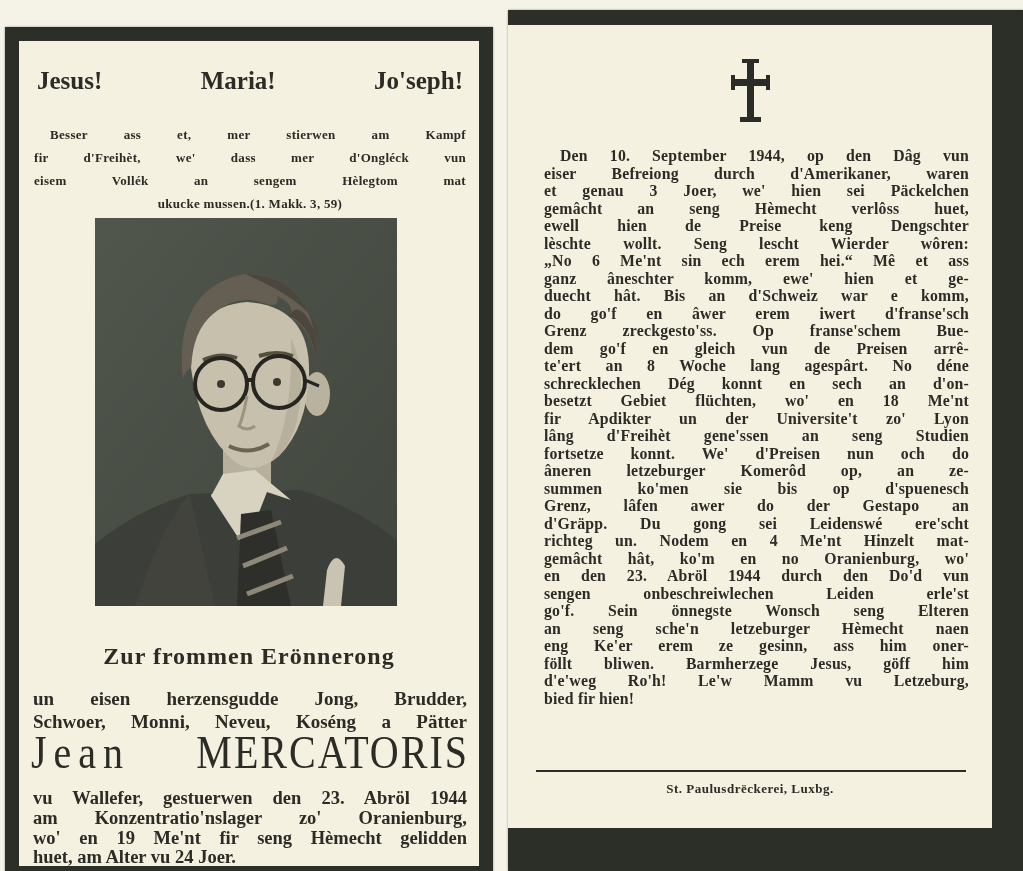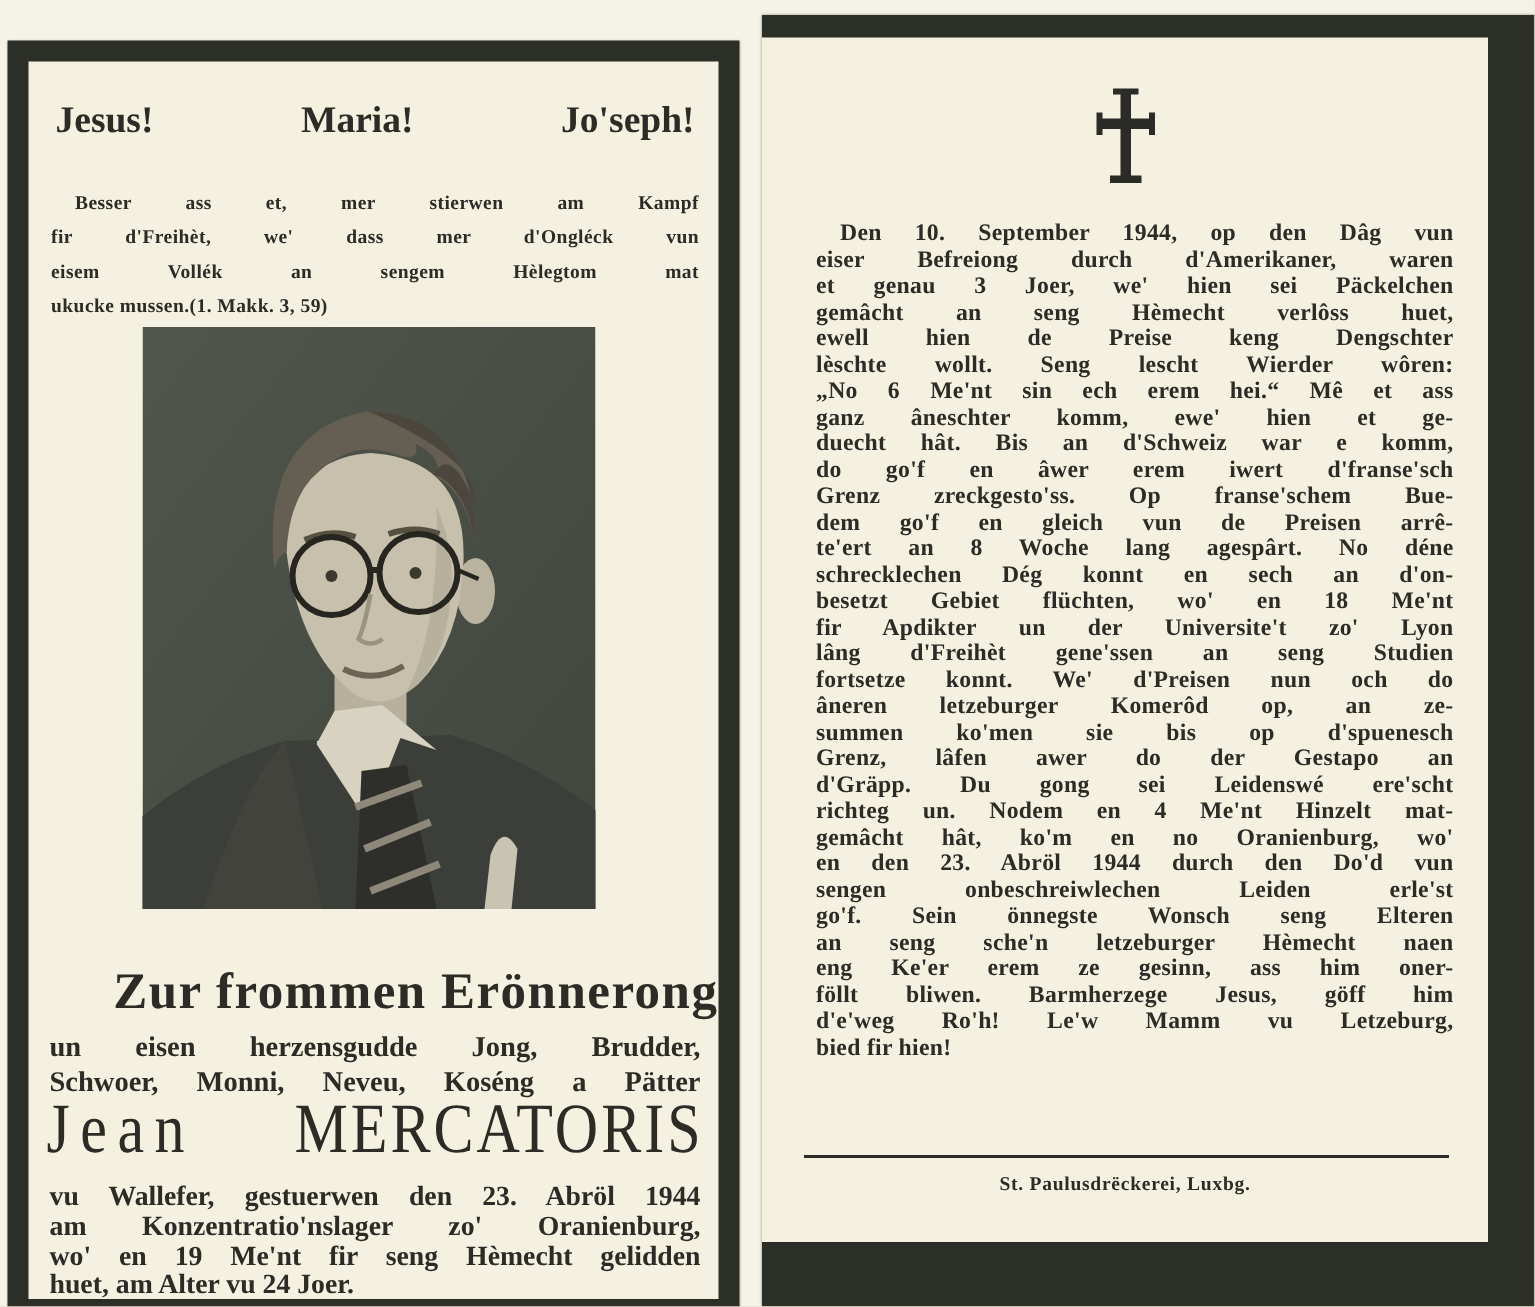--- a/index.html
+++ b/index.html
@@ -14,25 +14,25 @@
   .card-right .page{left:0;top:15px;width:484px;height:803px;font-family:Liberation Serif, serif;}
 
   .jline{text-align:justify;text-align-last:justify;}
   .indent{text-indent:16px;}
 
   
   .invocation{position:absolute;top:26px;left:18px;right:16px;display:flex;
               justify-content:space-between;font-size:25px;font-weight:bold;}
   .quote{position:absolute;top:66px;left:15px;right:13px;font-size:13px;
          line-height:23px;font-weight:bold;letter-spacing:.3px;margin-top:16px;}
-  .quote-last{display:flex;justify-content:flex-start;}
+  .quote-last{display:flex;justify-content:center;}
   .photo-wrap{position:absolute;top:177px;left:76px;width:302px;height:388px;}
   .photo-wrap svg{display:block;}
-  .memorial-heading{position:absolute;top:602px;left:0;right:0;text-align:right;
-                    font-size:34px;font-weight:bold;letter-spacing:1px;}
+  .memorial-heading{position:absolute;top:602px;left:0;right:0;text-align:center;
+                    font-size:24px;font-weight:bold;letter-spacing:1px;}
   .dedication{position:absolute;top:646px;left:14px;right:12px;font-size:19px;
               line-height:23px;font-weight:bold;}
   .name-row{position:absolute;top:692px;left:12px;right:10px;display:flex;
             justify-content:space-between;align-items:center;}
   .first-name{font-size:40px;letter-spacing:7px;transform:scaleY(1.18);
               transform-origin:bottom;display:inline-block;}
   .last-name{font-size:40px;letter-spacing:2px;transform:scaleY(1.18);
              transform-origin:bottom;display:inline-block;}
   .bio{position:absolute;top:748px;left:14px;right:12px;font-size:18.5px;
        line-height:19.8px;font-weight:bold;}

